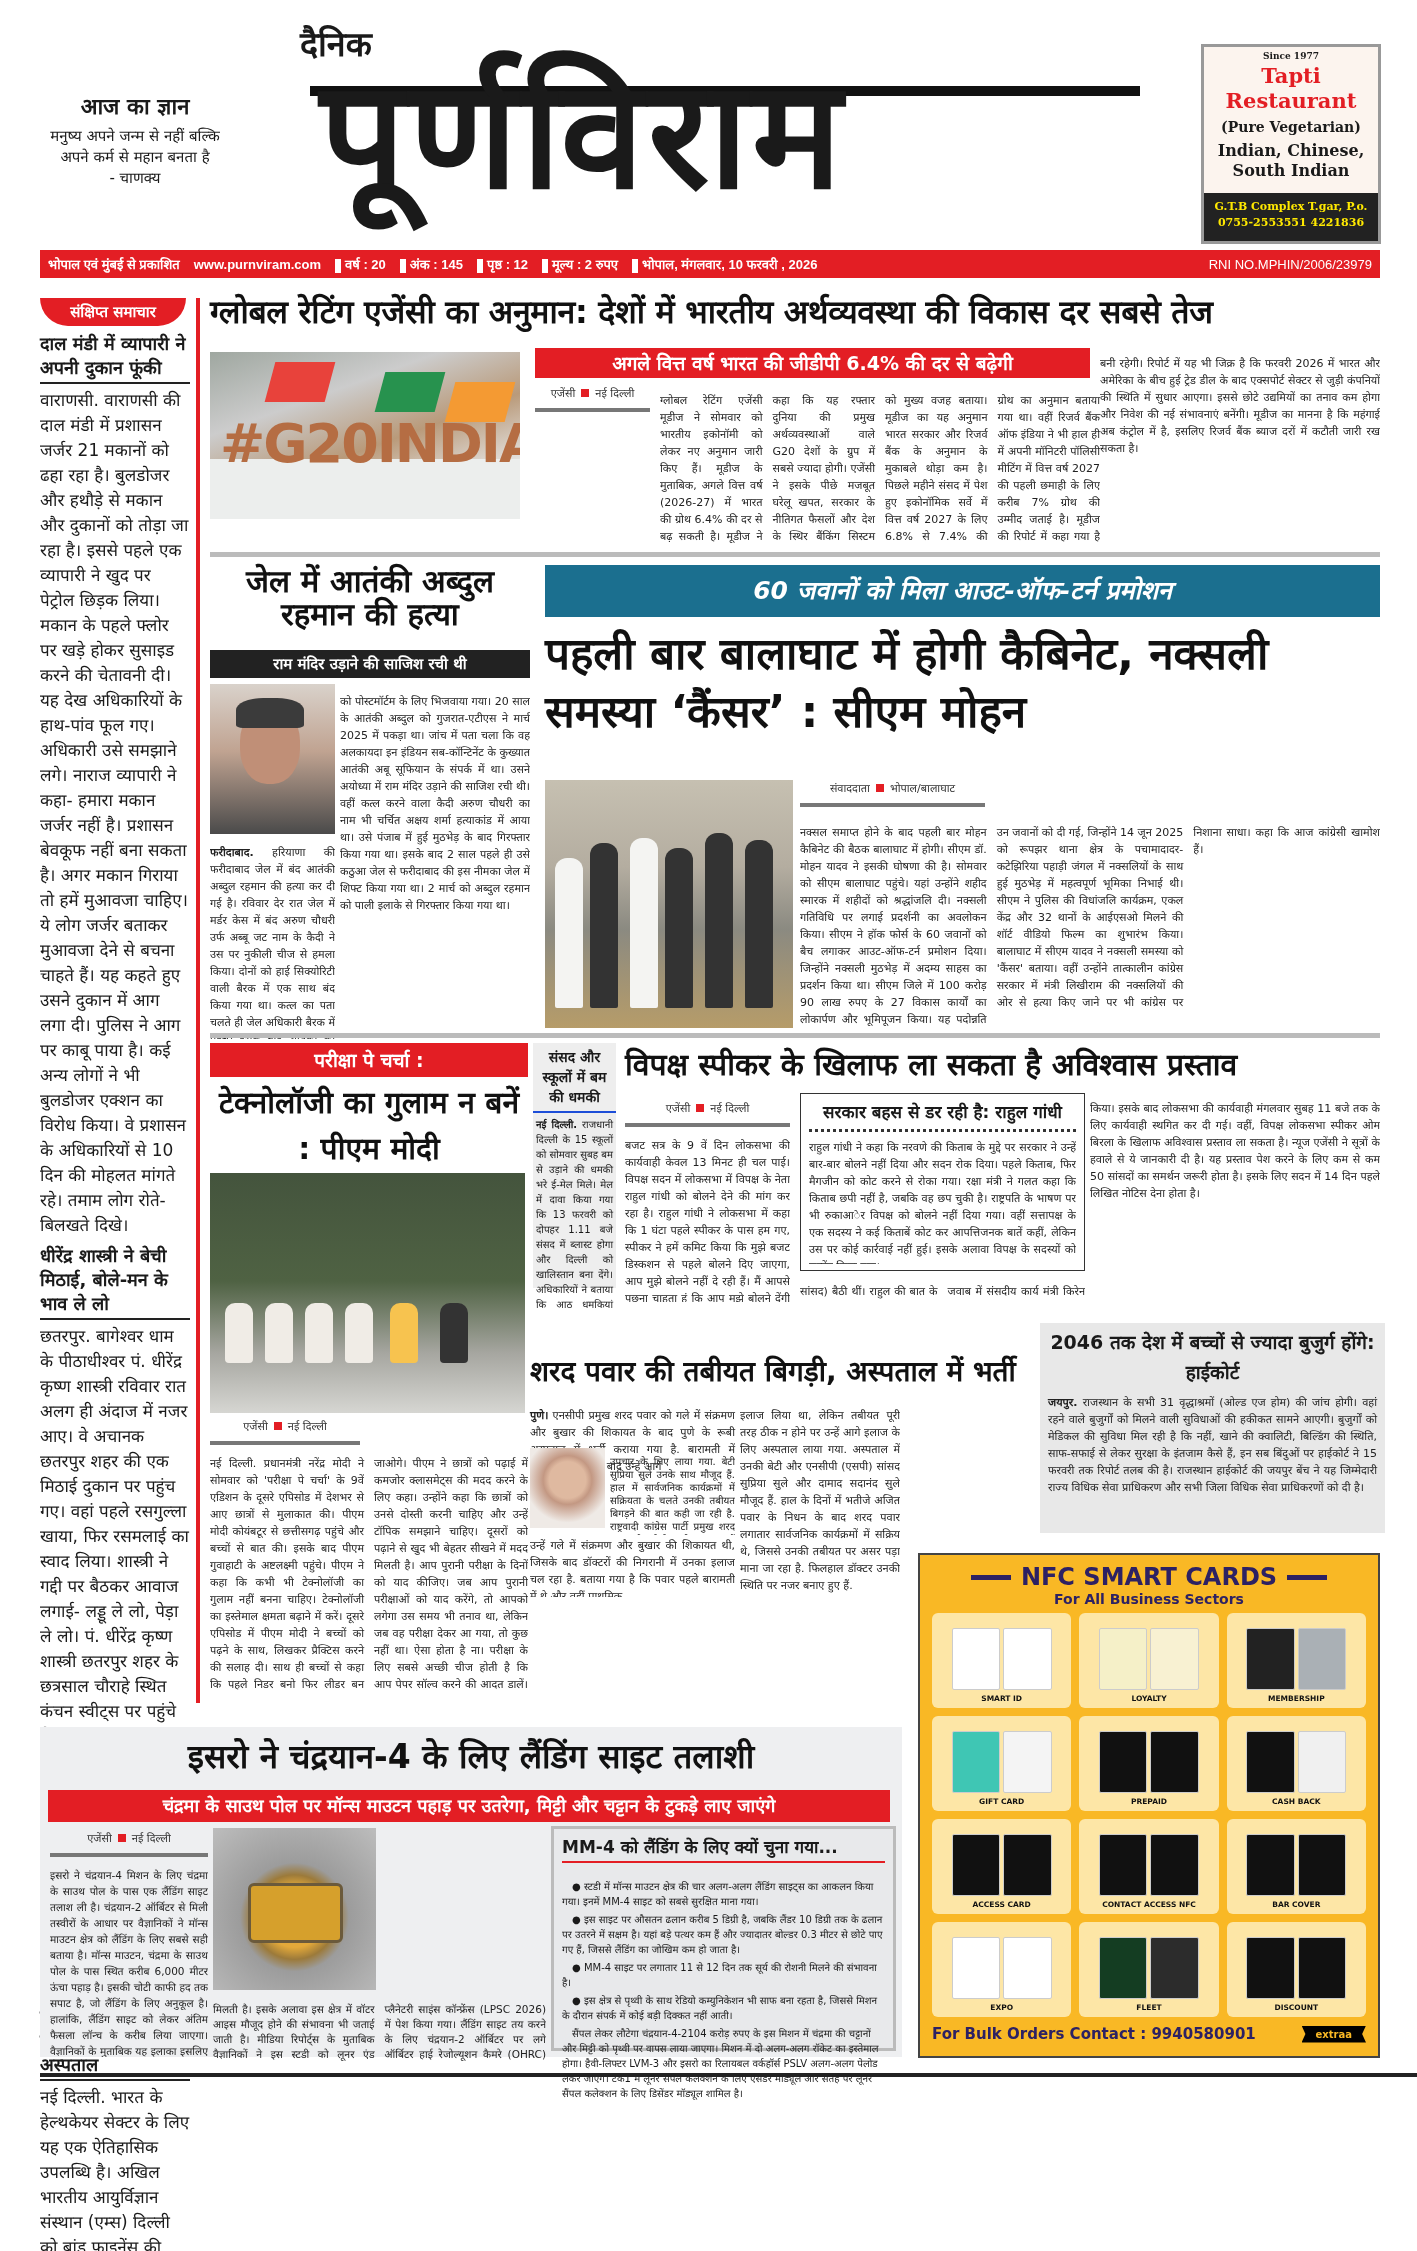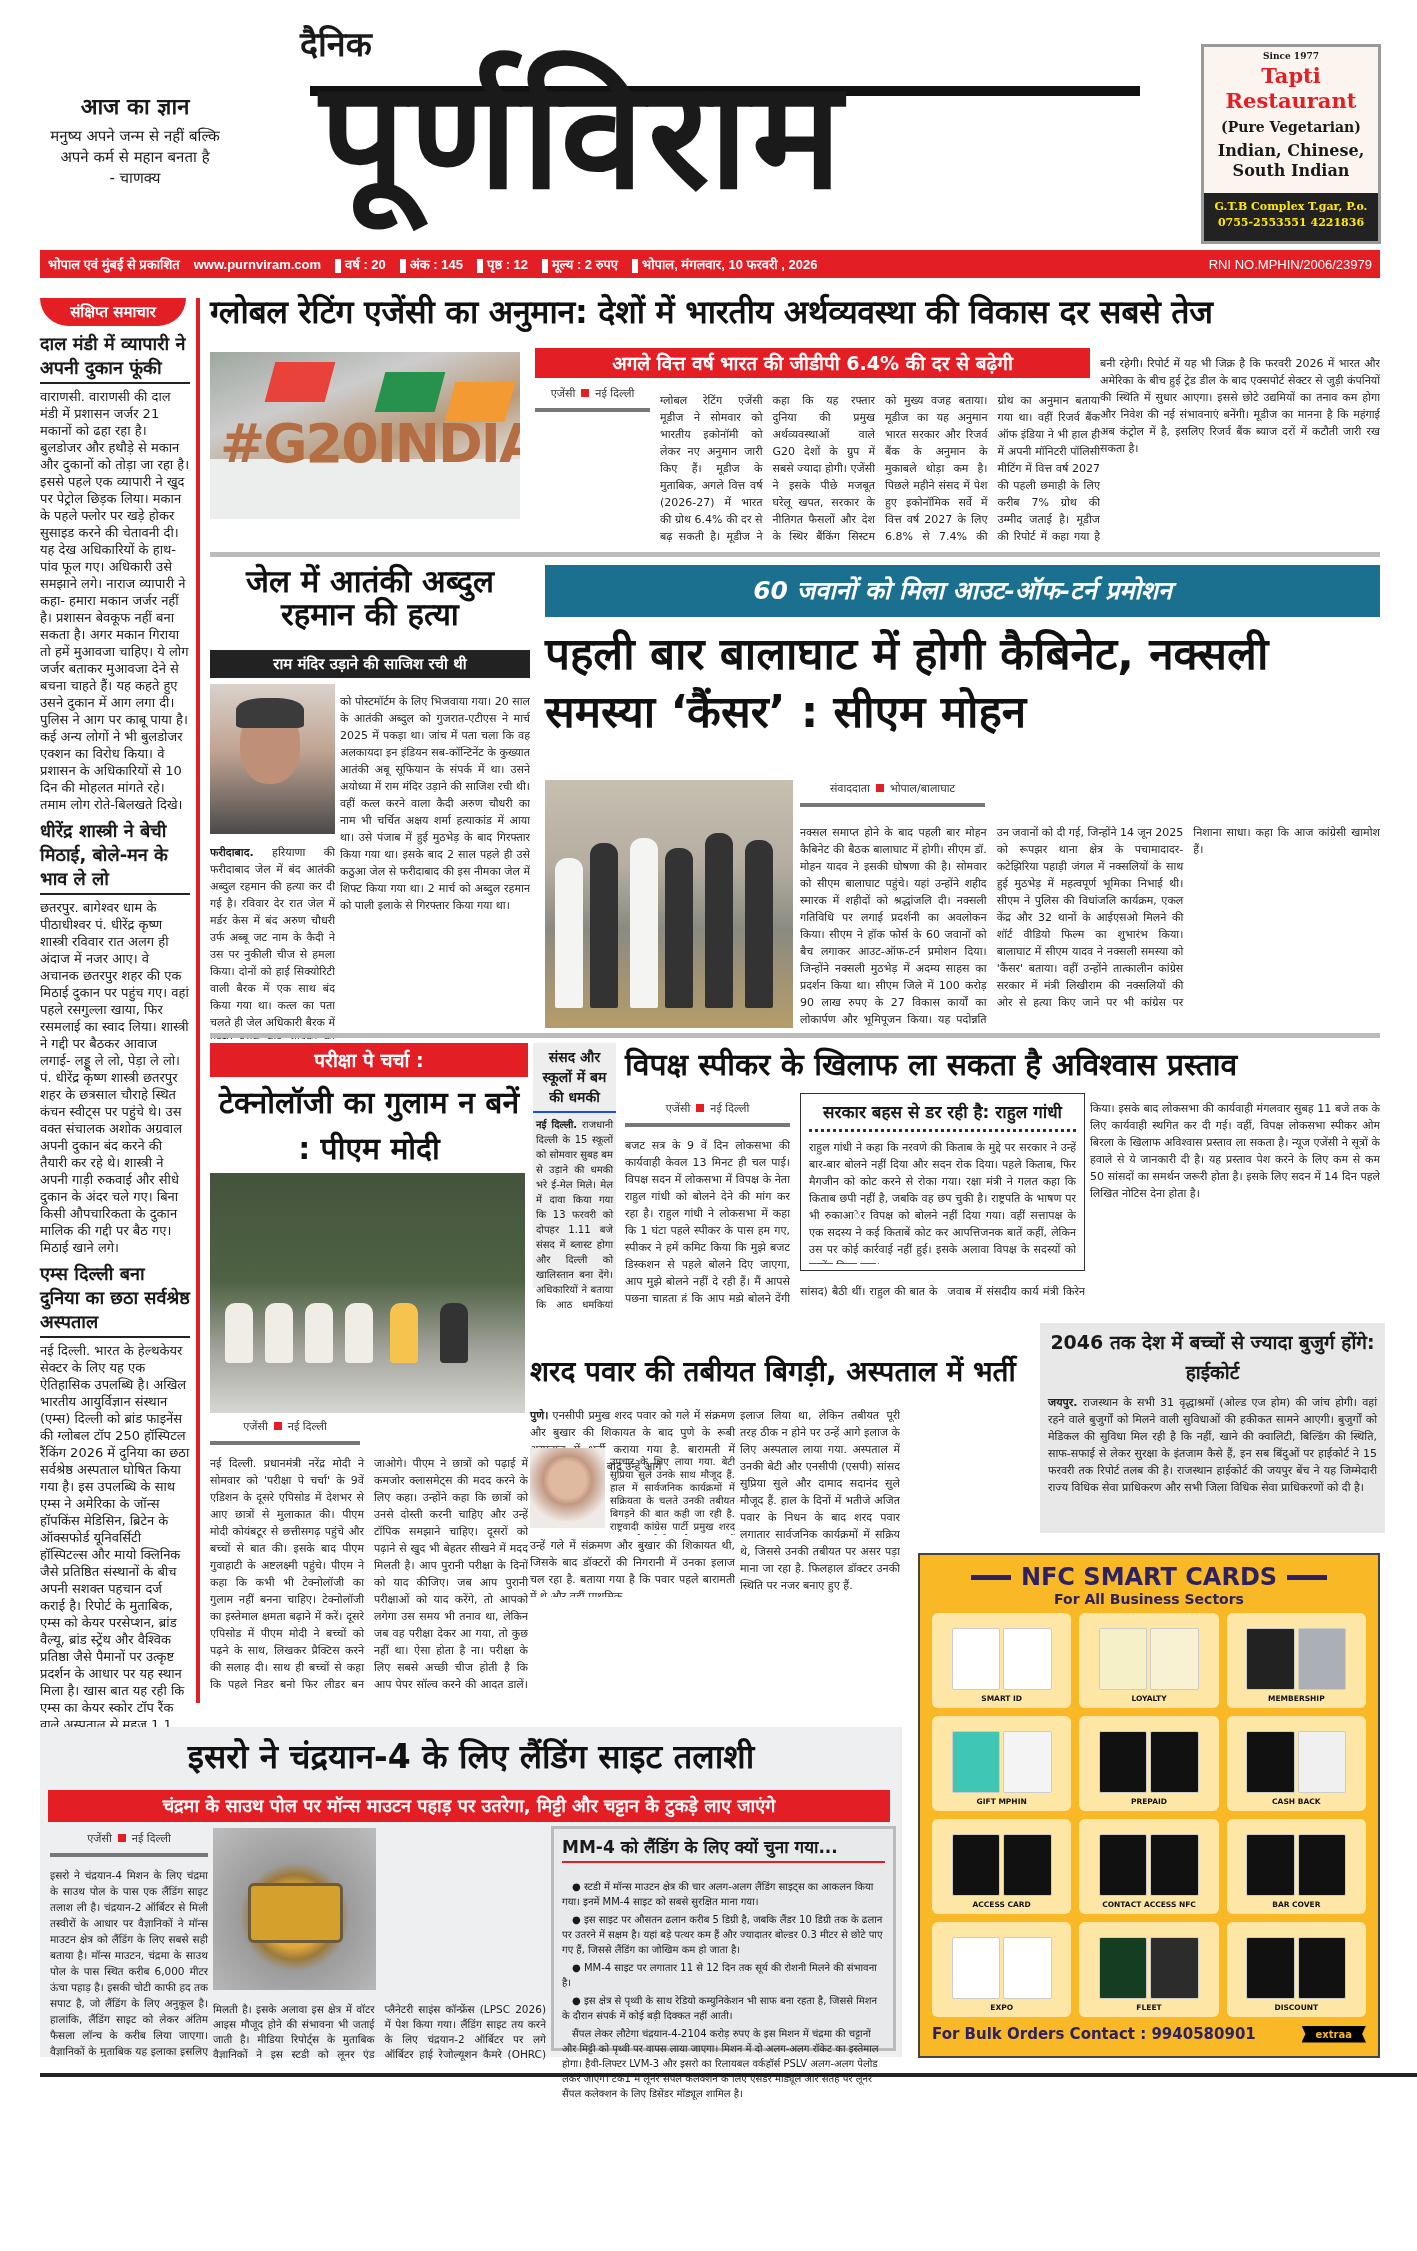--- a/index.html
+++ b/index.html
@@ -31,21 +31,21 @@
   #ad .addr { position: absolute; left: 0; right: 0; bottom: 0; height: 48px; background: #222; color: #ffe900; font-size: 11px; font-weight: bold; padding-top: 6px; line-height: 16px; }
   #info-bar { left: 40px; top: 250px; width: 1340px; height: 28px; background: #e31e24; color: #fff; font-size: 13px; font-weight: bold; display: flex; align-items: center; padding: 0 8px; gap: 14px; white-space: nowrap; }
   #info-bar .blk { display: inline-block; width: 6px; height: 14px; background: #fff; margin-right: 4px; vertical-align: middle; }
   #info-bar .rni { margin-left: auto; font-weight: normal; }
 
   
   #left-col { left: 40px; top: 298px; width: 150px; }
   #red-vline { left: 196px; top: 298px; width: 4px; height: 1405px; background: #e31e24; }
   #brief-tab { width: 146px; height: 28px; background: #e31e24; color: #fff; text-align: center; font-size: 15px; font-weight: bold; line-height: 28px; border-radius: 0 0 30px 30px; }
   .brief-hl { font-size: 18px; font-weight: 900; line-height: 24px; border-bottom: 2px solid #222; padding-bottom: 2px; margin: 6px 0 4px; }
-  .brief-body { font-size: 13px; line-height: 17px; }
+  .brief-body { font-size: 17px; line-height: 25px; }
 
   
   #top-hl { left: 210px; top: 296px; width: 1170px; font-size: 32px; font-weight: 900; white-space: nowrap; letter-spacing: -0.3px; }
   #top-photo { left: 210px; top: 352px; width: 310px; height: 167px; background: linear-gradient(160deg,#9fa7a0 0%,#ccc 30%,#b99a7a 55%,#e6e6e6 80%,#cfcfcf 100%); }
   #top-photo .g20 { position: absolute; left: 10px; top: 60px; font-size: 54px; font-weight: 900; color: #b56d43; letter-spacing: -2px; }
   #top-photo .flag1 { position:absolute; left:60px; top:10px; width:60px; height:40px; background:#e8423b; transform:skew(-15deg); }
   #top-photo .flag2 { position:absolute; left:170px; top:20px; width:60px; height:40px; background:#27924e; transform:skew(-15deg); }
   #top-photo .flag3 { position:absolute; left:240px; top:30px; width:60px; height:40px; background:#f49a33; transform:skew(-15deg); }
   #top-photo .band { position:absolute; left:0; bottom:0; width:100%; height:60px; background:#eceeed; }
   #top-sub { left: 535px; top: 348px; width: 555px; height: 30px; background: #e31e24; color: #fff; font-size: 19px; font-weight: bold; text-align: center; line-height: 30px; }
@@ -315,21 +315,21 @@
           <span style="background: rgb(34, 34, 34); border: 1px solid rgb(204, 204, 204);"></span>
           <span style="background: rgb(170, 176, 181); border: 1px solid rgb(204, 204, 204);"></span>
         </div>
         <div class="cl">MEMBERSHIP</div>
       </div>
       <div class="cell">
         <div class="card-img">
           <span style="background: rgb(63, 198, 180); border: 1px solid rgb(204, 204, 204);"></span>
           <span style="background: rgb(244, 244, 244); border: 1px solid rgb(204, 204, 204);"></span>
         </div>
-        <div class="cl">GIFT MPHIN</div>
+        <div class="cl">GIFT CARD</div>
       </div>
       <div class="cell">
         <div class="card-img">
           <span style="background: rgb(17, 17, 17); border: 1px solid rgb(204, 204, 204);"></span>
           <span style="background: rgb(17, 17, 17); border: 1px solid rgb(204, 204, 204);"></span>
         </div>
         <div class="cl">PREPAID</div>
       </div>
       <div class="cell">
         <div class="card-img">

